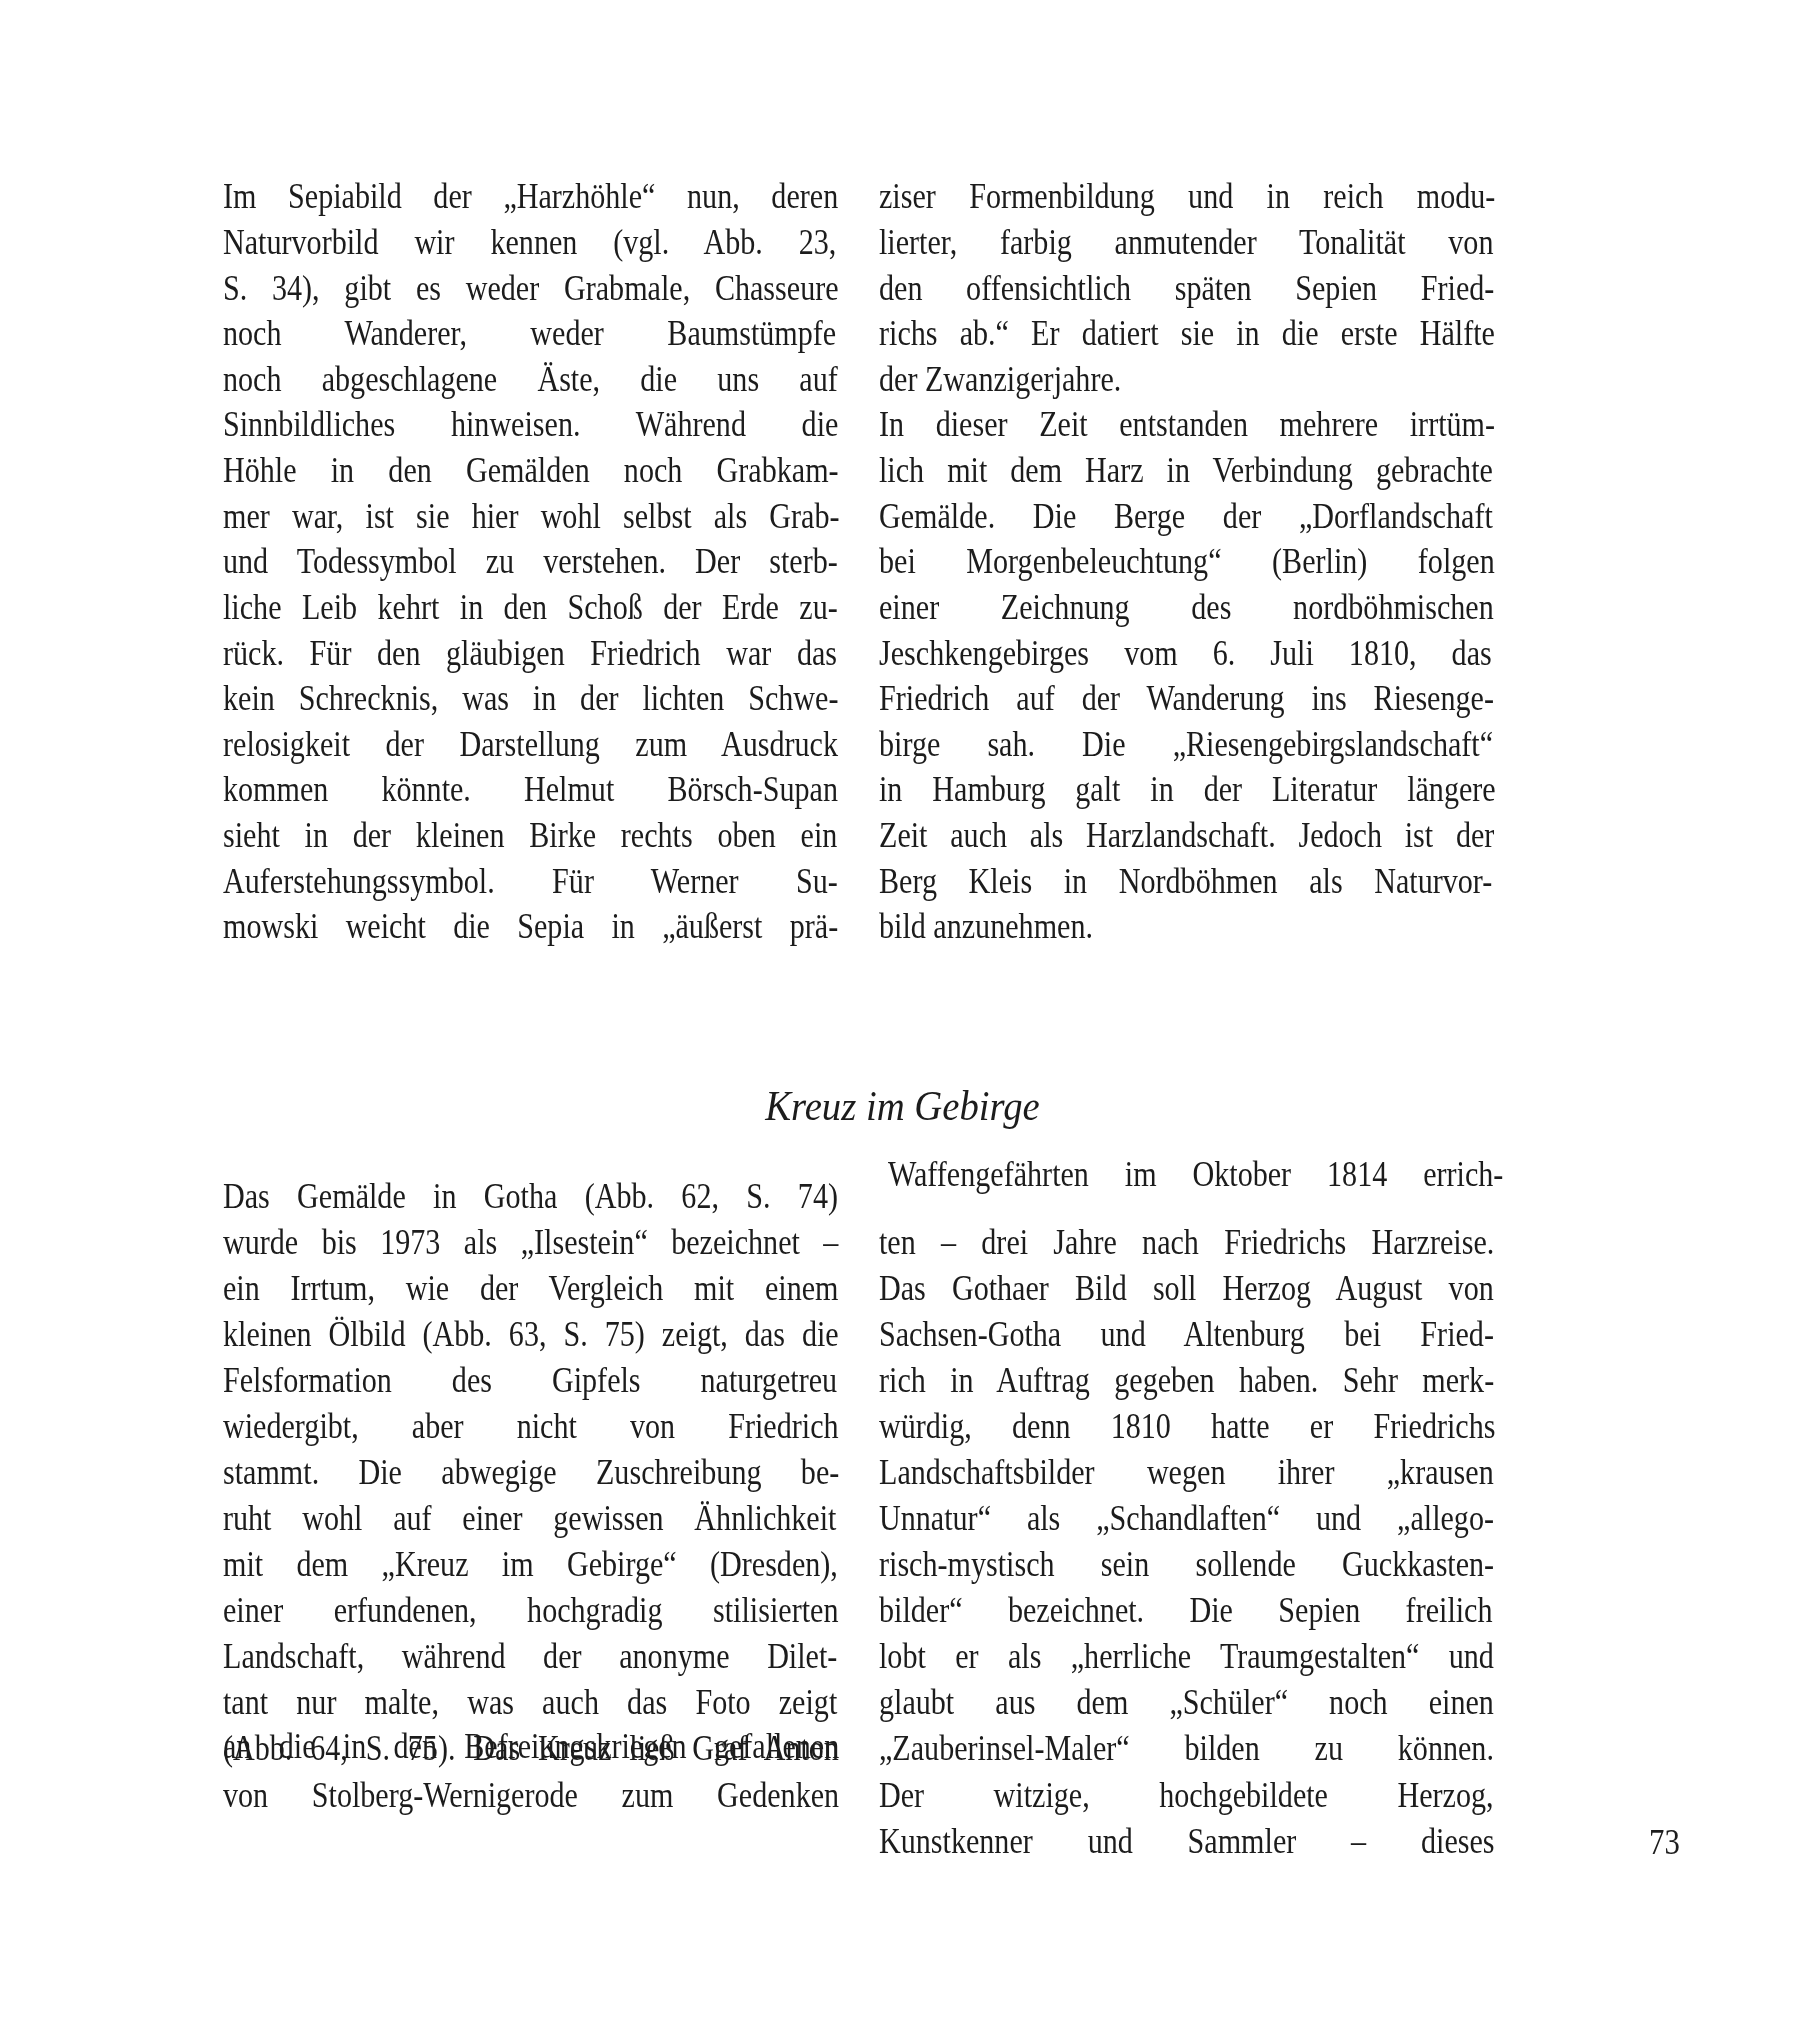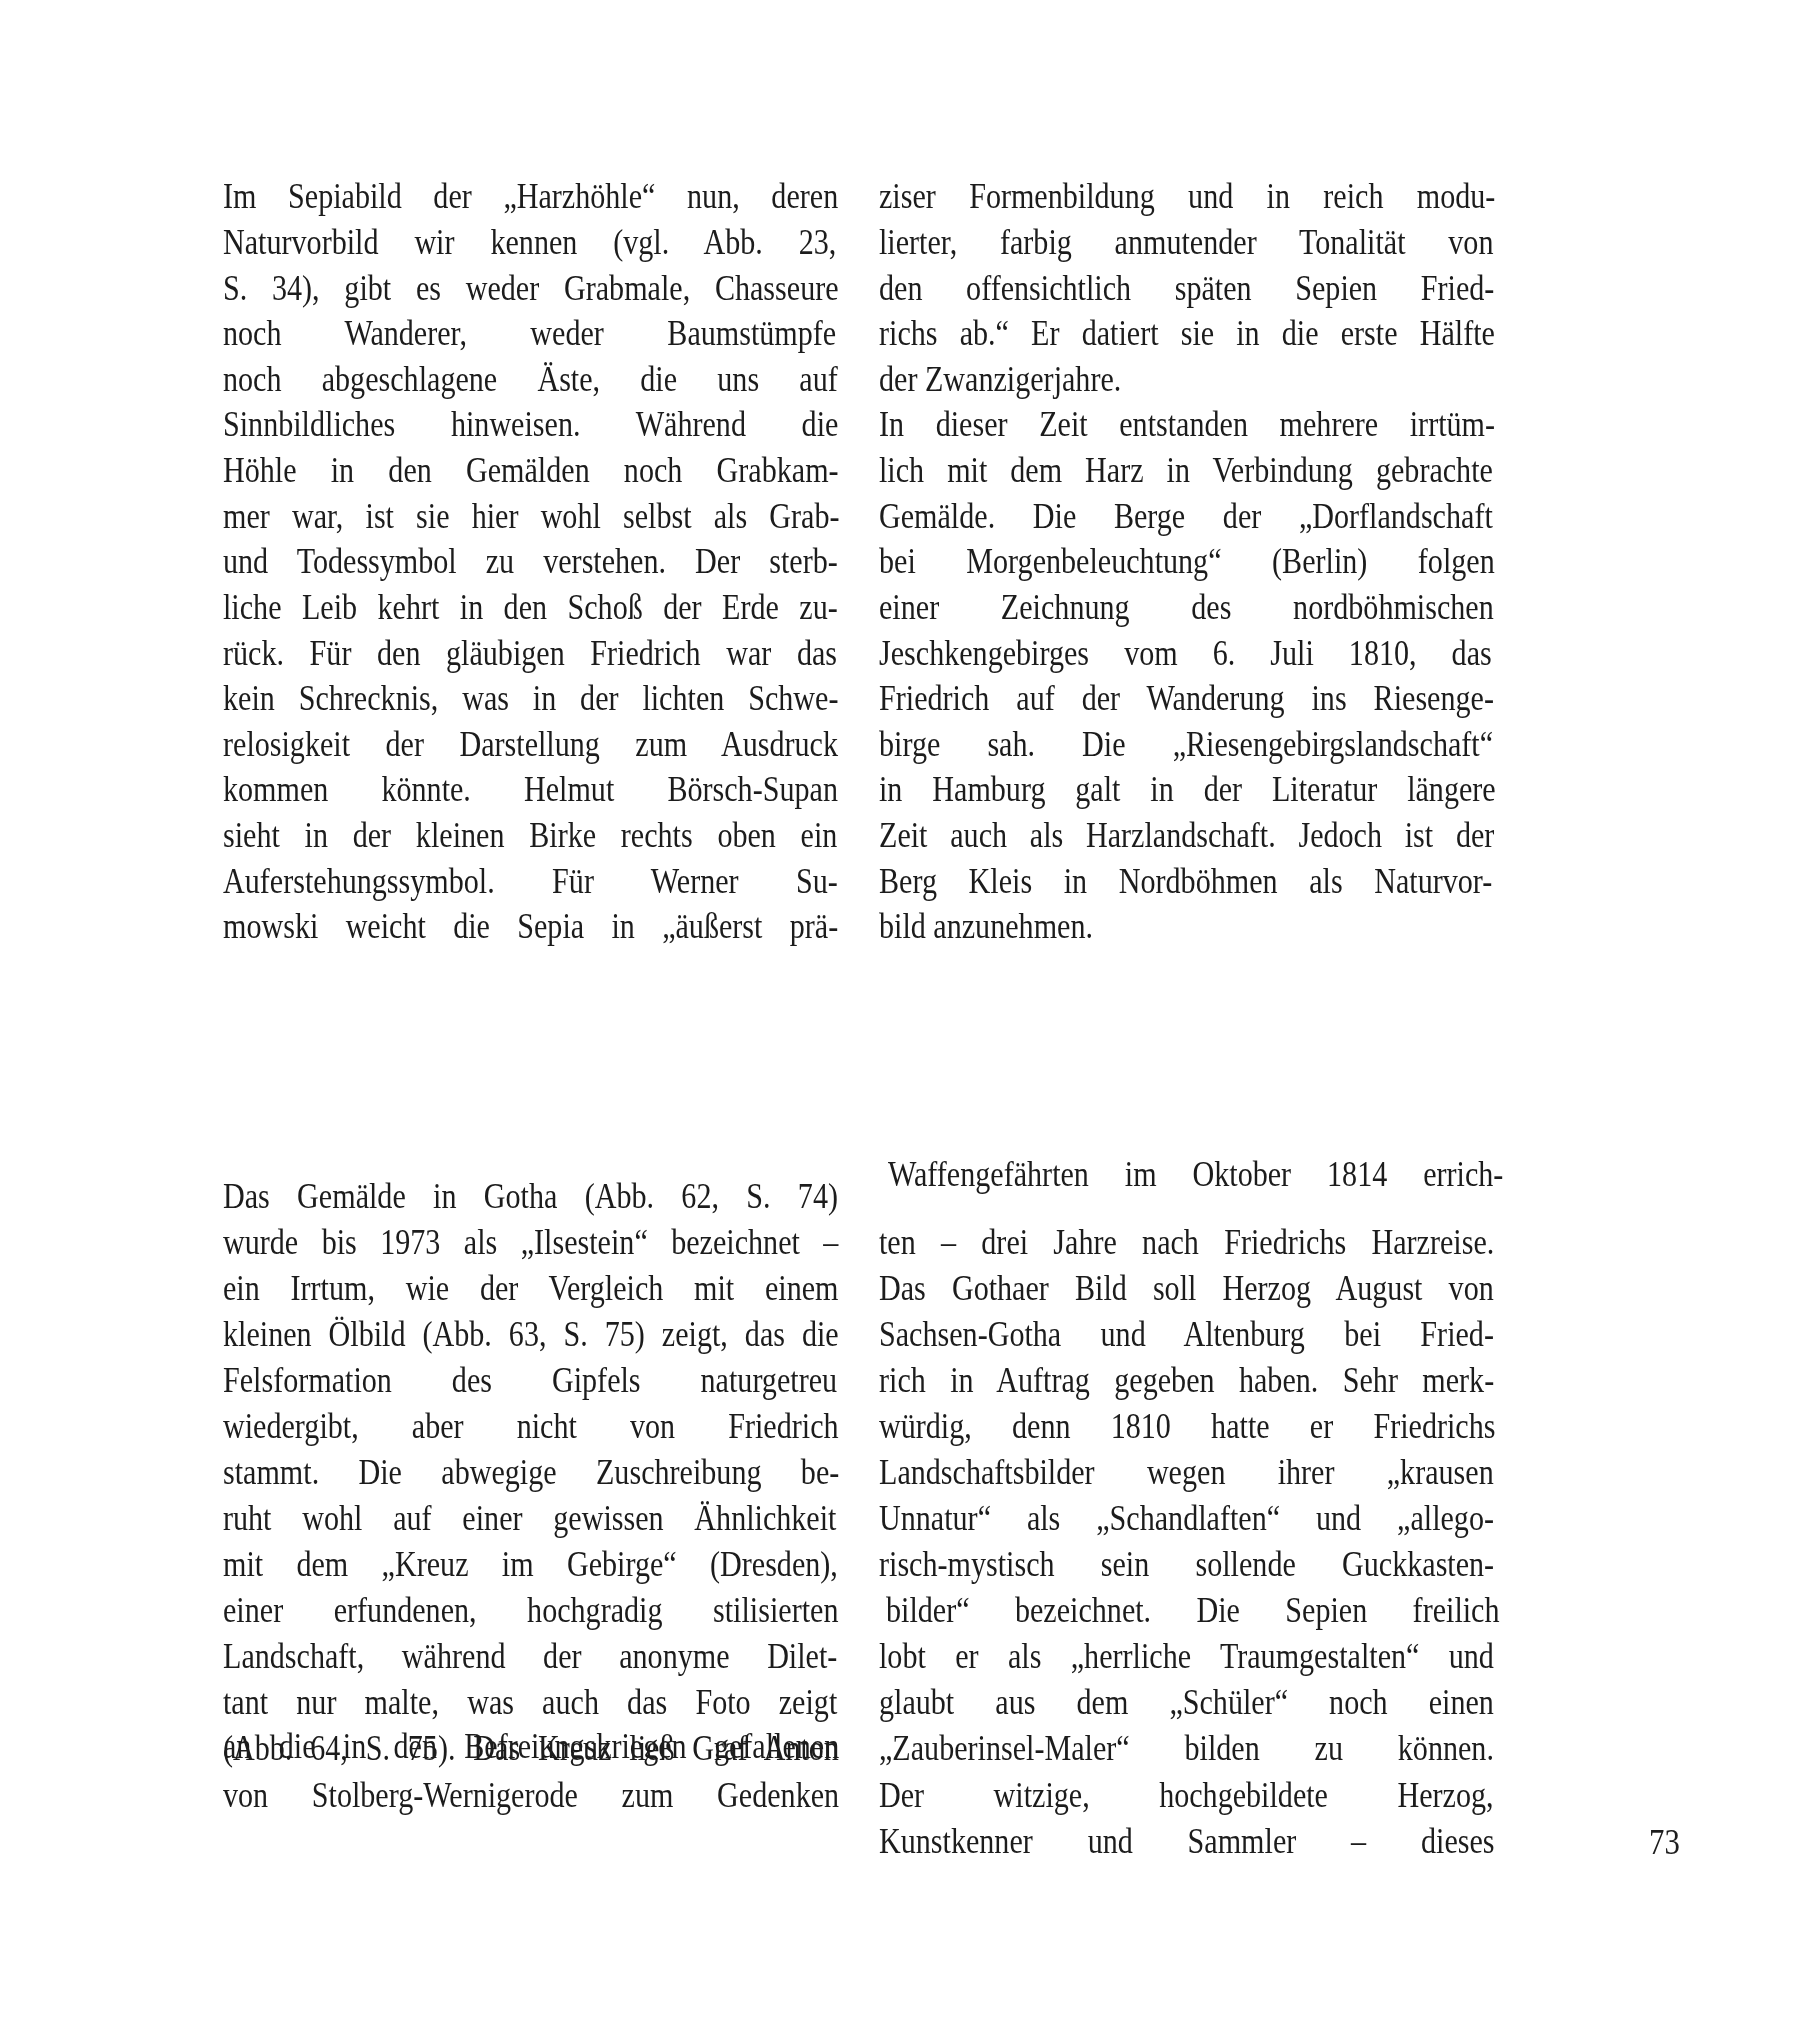--- a/index.html
+++ b/index.html
@@ -110,20 +110,23 @@
       <div class="line" style="top: 585px; width: 609px;"><span class="txt" style="word-spacing: 63px; transform: scaleX(0.859999);">einer Zeichnung des nordböhmischen</span></div>
       <div class="line" style="top: 631px; width: 609px;"><span class="txt" style="word-spacing: 32px; transform: scaleX(0.859999);">Jeschkengebirges vom 6. Juli 1810, das</span></div>
       <div class="line" style="top: 676px; width: 609px;"><span class="txt" style="word-spacing: 22.6px; transform: scaleX(0.859999);">Friedrich auf der Wanderung ins Riesenge-</span></div>
       <div class="line" style="top: 722px; width: 609px;"><span class="txt" style="word-spacing: 46px; transform: scaleX(0.859999);">birge sah. Die „Riesengebirgslandschaft“</span></div>
       <div class="line" style="top: 767px; width: 609px;"><span class="txt" style="word-spacing: 26px; transform: scaleX(0.859999);">in Hamburg galt in der Literatur längere</span></div>
       <div class="line" style="top: 813px; width: 609px;"><span class="txt" style="word-spacing: 17.7px; transform: scaleX(0.859999);">Zeit auch als Harzlandschaft. Jedoch ist der</span></div>
       <div class="line" style="top: 859px; width: 609px;"><span class="txt" style="word-spacing: 28px; transform: scaleX(0.859999);">Berg Kleis in Nordböhmen als Naturvor-</span></div>
       <div class="line" style="top: 904px; width: 609px;"><span class="txt" style="transform: scaleX(0.86);">bild anzunehmen.</span></div>
     </div>
 
+  <div class="section-heading">
+    <span>Kreuz im Gebirge</span>
+  </div>
 
   <div class="column col-left" id="lower-left" style="top:0;">
       <div class="line" style="top: 1174px; width: 609px;"><span class="txt" style="word-spacing: 23px; transform: scaleX(0.859999);">Das Gemälde in Gotha (Abb. 62, S. 74)</span></div>
       <div class="line" style="top: 1220px; width: 609px;"><span class="txt" style="word-spacing: 18.5px; transform: scaleX(0.859999);">wurde bis 1973 als „Ilsestein“ bezeichnet –</span></div>
       <div class="line" style="top: 1266px; width: 609px;"><span class="txt" style="word-spacing: 27px; transform: scaleX(0.859999);">ein Irrtum, wie der Vergleich mit einem</span></div>
       <div class="line" style="top: 1312px; width: 609px;"><span class="txt" style="word-spacing: 11px; transform: scaleX(0.859999);">kleinen Ölbild (Abb. 63, S. 75) zeigt, das die</span></div>
       <div class="line" style="top: 1358px; width: 609px;"><span class="txt" style="word-spacing: 61px; transform: scaleX(0.859999);">Felsformation des Gipfels naturgetreu</span></div>
       <div class="line" style="top: 1404px; width: 609px;"><span class="txt" style="word-spacing: 53px; transform: scaleX(0.859999);">wiedergibt, aber nicht von Friedrich</span></div>
       <div class="line" style="top: 1450px; width: 609px;"><span class="txt" style="word-spacing: 37px; transform: scaleX(0.860012);">stammt. Die abwegige Zuschreibung be-</span></div>
       <div class="line" style="top: 1496px; width: 609px;"><span class="txt" style="word-spacing: 27px; transform: scaleX(0.859999);">ruht wohl auf einer gewissen Ähnlichkeit</span></div>
@@ -138,21 +141,21 @@
   <div class="column col-right" id="lower-right" style="top:0;">
       <div class="line" style="top: 1152px; width: 609px; margin-left: 9px;"><span class="txt" style="word-spacing: 33px; transform: scaleX(0.859999);">Waffengefährten im Oktober 1814 errich-</span></div>
       <div class="line" style="top: 1220px; width: 609px;"><span class="txt" style="word-spacing: 20.6px; transform: scaleX(0.859999);">ten – drei Jahre nach Friedrichs Harzreise.</span></div>
       <div class="line" style="top: 1266px; width: 609px;"><span class="txt" style="word-spacing: 21.6px; transform: scaleX(0.859999);">Das Gothaer Bild soll Herzog August von</span></div>
       <div class="line" style="top: 1312px; width: 609px;"><span class="txt" style="word-spacing: 37px; transform: scaleX(0.860012);">Sachsen-Gotha und Altenburg bei Fried-</span></div>
       <div class="line" style="top: 1358px; width: 609px;"><span class="txt" style="word-spacing: 19.6px; transform: scaleX(0.859999);">rich in Auftrag gegeben haben. Sehr merk-</span></div>
       <div class="line" style="top: 1404px; width: 609px;"><span class="txt" style="word-spacing: 38px; transform: scaleX(0.859999);">würdig, denn 1810 hatte er Friedrichs</span></div>
       <div class="line" style="top: 1450px; width: 609px;"><span class="txt" style="word-spacing: 52px; transform: scaleX(0.859999);">Landschaftsbilder wegen ihrer „krausen</span></div>
       <div class="line" style="top: 1496px; width: 609px;"><span class="txt" style="word-spacing: 33px; transform: scaleX(0.859999);">Unnatur“ als „Schandlaften“ und „allego-</span></div>
       <div class="line" style="top: 1542px; width: 609px;"><span class="txt" style="word-spacing: 45px; transform: scaleX(0.859999);">risch-mystisch sein sollende Guckkasten-</span></div>
-      <div class="line" style="top: 1588px; width: 609px; margin-left: 7px;"><span class="txt" style="word-spacing: 44px; transform: scaleX(0.859999);">bilder“ bezeichnet. Die Sepien freilich</span></div>
+      <div class="line" style="top: 1588px; width: 609px;"><span class="txt" style="word-spacing: 44px; transform: scaleX(0.859999);">bilder“ bezeichnet. Die Sepien freilich</span></div>
       <div class="line" style="top: 1634px; width: 609px;"><span class="txt" style="word-spacing: 25.4px; transform: scaleX(0.859999);">lobt er als „herrliche Traumgestalten“ und</span></div>
       <div class="line" style="top: 1680px; width: 609px;"><span class="txt" style="word-spacing: 39px; transform: scaleX(0.859999);">glaubt aus dem „Schüler“ noch einen</span></div>
       <div class="line" style="top: 1726px; width: 609px;"><span class="txt" style="word-spacing: 55px; transform: scaleX(0.859999);">„Zauberinsel-Maler“ bilden zu können.</span></div>
       <div class="line" style="top: 1773px; width: 609px;"><span class="txt" style="word-spacing: 72px; transform: scaleX(0.859999);">Der witzige, hochgebildete Herzog,</span></div>
       <div class="line" style="top: 1819px; width: 609px; text-align: right;"><span class="txt" style="word-spacing: 55px; transform: scaleX(0.859999);">Kunstkenner und Sammler – dieses</span></div>
     </div>
 
   <div class="page-number">
     <span>73</span>
   </div>

